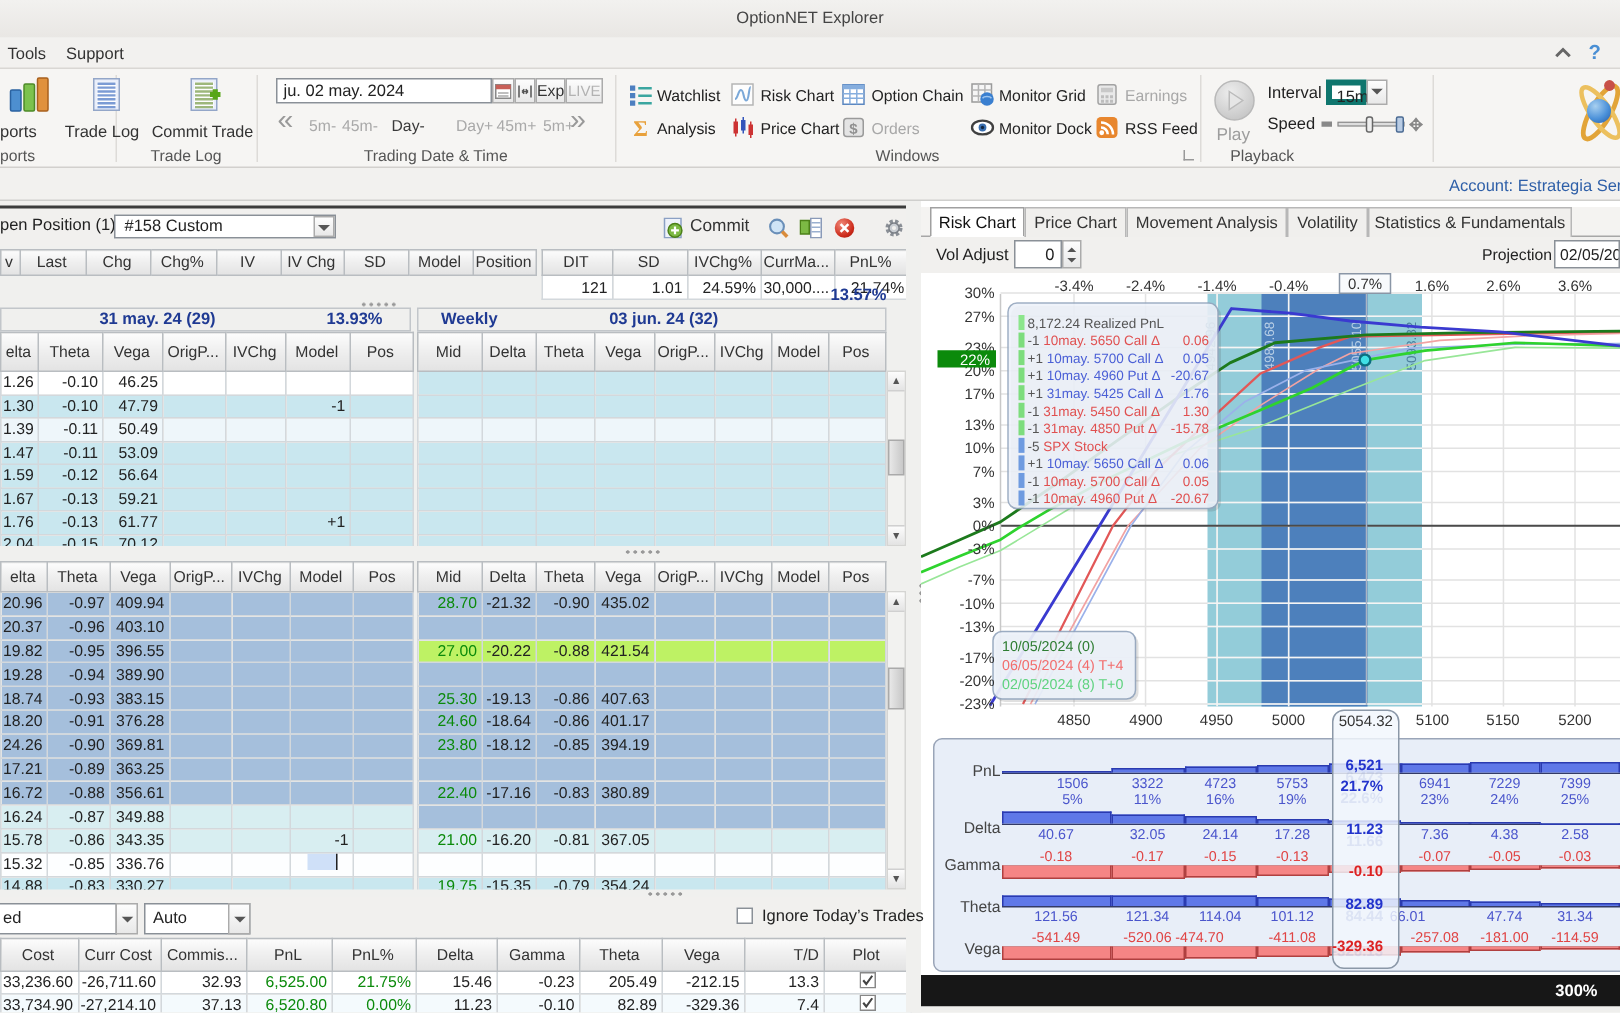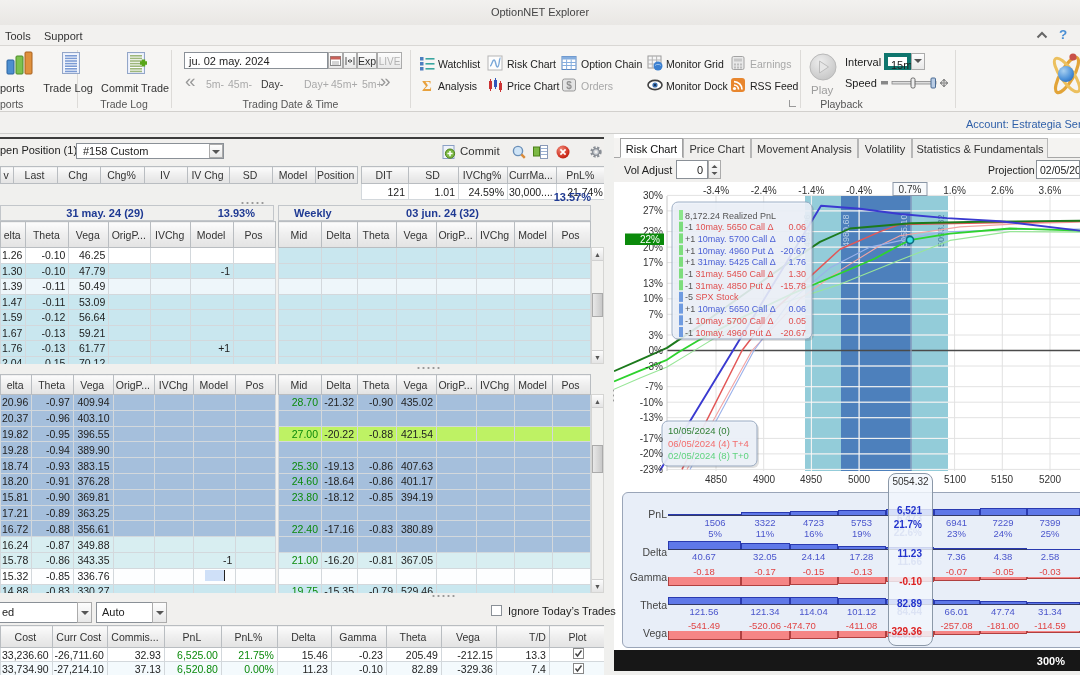--- a/index.html
+++ b/index.html
@@ -152,20 +152,21 @@
         <rect x="10" y="11.5" width="2" height="2"></rect>
       </g>
     </svg>
     <div class="abs" style="left:750px;top:57.5px;color:#a8a8a8;font-size:10.5px;white-space:nowrap">Earnings</div>
     <svg class="abs" style="left:730px;top:77px" width="16" height="16" viewBox="0 0 16 16">
       <rect x="1" y="1" width="14" height="14" rx="3" fill="#e8862d"></rect>
       <circle cx="4.5" cy="11.5" r="1.6" fill="#fff"></circle>
       <path d="M4 8a4.5 4.5 0 0 1 4.5 4.5M4 4.6A8 8 0 0 1 12 12.6" stroke="#fff" stroke-width="1.7" fill="none"></path>
     </svg>
     <div class="abs" style="left:750px;top:79.5px;color:#222;font-size:10.5px;white-space:nowrap">RSS Feed</div>
+    <div class="abs grp-lab" style="left:410px;width:390px">Windows</div>
     <div class="abs" style="left:789px;top:100px;width:7px;height:7px;border-left:1px solid #999;border-bottom:1px solid #999"></div>
     <svg class="abs" style="left:809px;top:53px" width="28" height="28" viewBox="0 0 28 28">
 <circle cx="14" cy="14" r="13" fill="url(#pg)" stroke="#b9b9b9"></circle>
 <defs>
         <radialGradient id="pg" cx="0.4" cy="0.3" r="0.9">
           <stop offset="0" stop-color="#ededed"></stop>
           <stop offset="1" stop-color="#bdbdbd"></stop>
         </radialGradient>
       </defs>
 <path d="M10.5 8l9 6-9 6z" fill="#e6e6e6" stroke="#bbb"></path>
@@ -574,21 +575,21 @@
           <tr style="height:15.8px;background:#a5bfdc">
             <td style="">18.20</td>
             <td style="">-0.91</td>
             <td style="">376.28</td>
             <td style=""></td>
             <td style=""></td>
             <td style=""></td>
             <td style=""></td>
           </tr>
           <tr style="height:15.8px;background:#a5bfdc">
-            <td style="">15.81</td>
+            <td style="">24.26</td>
             <td style="">-0.90</td>
             <td style="">369.81</td>
             <td style=""></td>
             <td style=""></td>
             <td style=""></td>
             <td style=""></td>
           </tr>
           <tr style="height:15.8px;background:#a5bfdc">
             <td style="">17.21</td>
             <td style="">-0.89</td>
@@ -786,21 +787,21 @@
             <td style=""></td>
             <td style=""></td>
             <td style=""></td>
             <td style=""></td>
             <td style=""></td>
           </tr>
           <tr style="height:9px;background:#c9e7ef">
             <td style="color:#0b8a0b">19.75</td>
             <td style="">-15.35</td>
             <td style="">-0.79</td>
-            <td style="">529.46</td>
+            <td style="">354.24</td>
             <td style=""></td>
             <td style=""></td>
             <td style=""></td>
             <td style=""></td>
           </tr>
         </tbody>
       </table>
     </div>
     <div class="abs" style="left:591px;top:394px;width:13px;height:199px;background:#f2f2f0;border:1px solid #d5d5d3">
       <div style="position:absolute;left:0;top:0;width:11px;height:13px;background:linear-gradient(#fcfcfc,#e4e4e4);border-bottom:1px solid #d0d0d0;text-align:center;font-size:7px;color:#555;line-height:13px">▲</div>
@@ -1074,21 +1075,21 @@
     <div class="abs" style="left:735px;top:565.5px;width:60px;text-align:center;color:#e04444;font-size:9.5px">-0.17</div>
     <div class="abs" style="left:783.5px;top:565.5px;width:60px;text-align:center;color:#e04444;font-size:9.5px">-0.15</div>
     <div class="abs" style="left:831.5px;top:565.5px;width:60px;text-align:center;color:#e04444;font-size:9.5px">-0.13</div>
     <div class="abs" style="left:926.5px;top:565.5px;width:60px;text-align:center;color:#e04444;font-size:9.5px">-0.07</div>
     <div class="abs" style="left:973px;top:565.5px;width:60px;text-align:center;color:#e04444;font-size:9.5px">-0.05</div>
     <div class="abs" style="left:1020px;top:565.5px;width:60px;text-align:center;color:#e04444;font-size:9.5px">-0.03</div>
     <div class="abs" style="left:674px;top:606px;width:60px;text-align:center;color:#4a55cc;font-size:9.5px">121.56</div>
     <div class="abs" style="left:735px;top:606px;width:60px;text-align:center;color:#4a55cc;font-size:9.5px">121.34</div>
     <div class="abs" style="left:783.5px;top:606px;width:60px;text-align:center;color:#4a55cc;font-size:9.5px">114.04</div>
     <div class="abs" style="left:831.5px;top:606px;width:60px;text-align:center;color:#4a55cc;font-size:9.5px">101.12</div>
-    <div class="abs" style="left:926.5px;top:606px;width:60px;text-align:center;color:#4a55cc;font-size:9.5px">66.01</div>
+    <div class="abs" style="left:926.5px;top:606px;width:60px;color:#4a55cc;font-size:9.5px">66.01</div>
     <div class="abs" style="left:973px;top:606px;width:60px;text-align:center;color:#4a55cc;font-size:9.5px">47.74</div>
     <div class="abs" style="left:1020px;top:606px;width:60px;text-align:center;color:#4a55cc;font-size:9.5px">31.34</div>
     <div class="abs" style="left:674px;top:619.5px;width:60px;text-align:center;color:#e04444;font-size:9.5px">-541.49</div>
     <div class="abs" style="left:735px;top:619.5px;width:60px;text-align:center;color:#e04444;font-size:9.5px">-520.06</div>
     <div class="abs" style="left:783.5px;top:619.5px;width:60px;text-align:left;color:#e04444;font-size:9.5px">-474.70</div>
     <div class="abs" style="left:831.5px;top:619.5px;width:60px;text-align:center;color:#e04444;font-size:9.5px">-411.08</div>
     <div class="abs" style="left:926.5px;top:619.5px;width:60px;text-align:center;color:#e04444;font-size:9.5px">-257.08</div>
     <div class="abs" style="left:973px;top:619.5px;width:60px;text-align:center;color:#e04444;font-size:9.5px">-181.00</div>
     <div class="abs" style="left:1020px;top:619.5px;width:60px;text-align:center;color:#e04444;font-size:9.5px">-114.59</div>
     <div class="abs" style="left:888px;top:473px;width:45px;height:173px;background:rgba(242,247,253,0.82);border:1px solid #8b98a8;border-radius:8px"></div>

